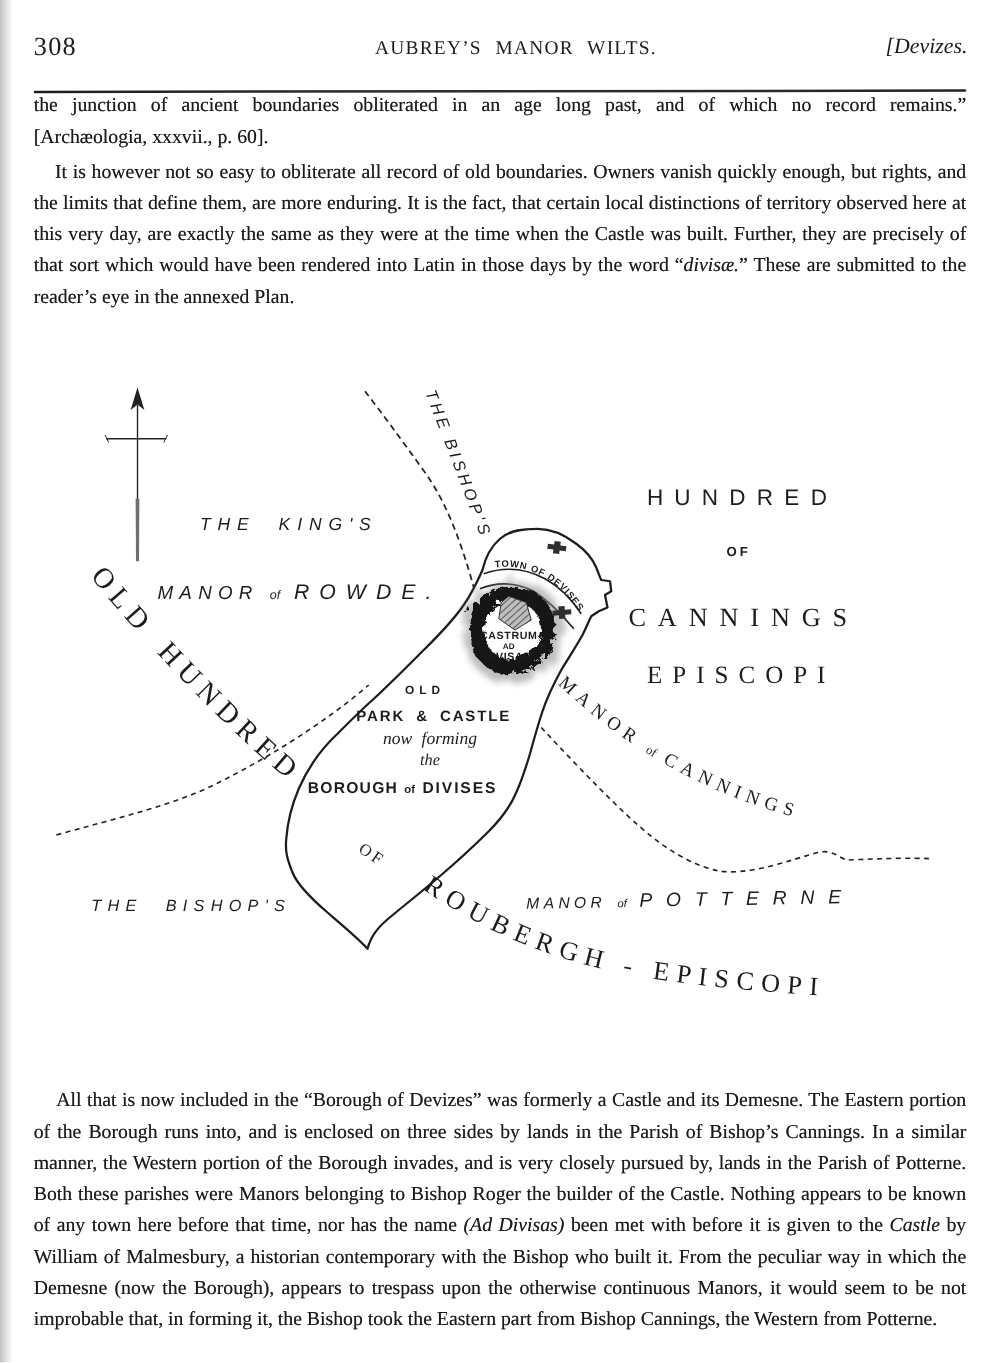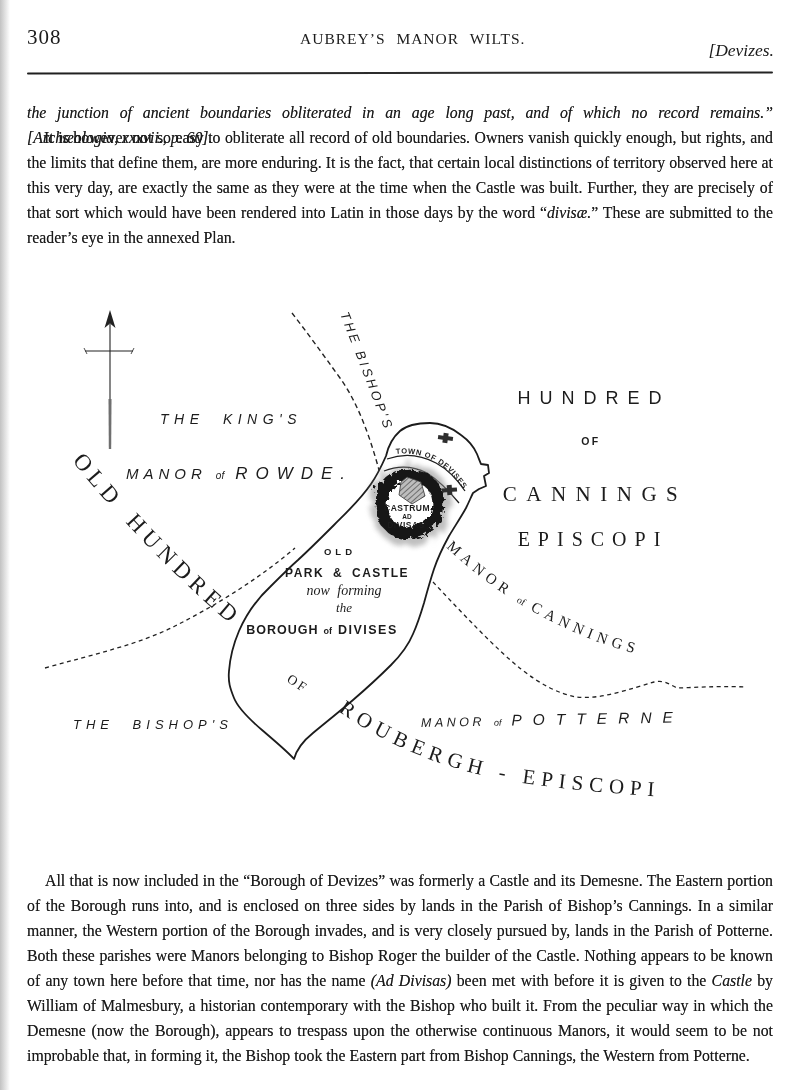--- a/index.html
+++ b/index.html
@@ -9,32 +9,32 @@
     font-family:"Liberation Serif", serif;
   }
   .edge-shadow{
     position:absolute;left:0;top:0;width:10px;height:1090px;
     background:linear-gradient(90deg, rgba(120,120,120,.45), rgba(255,255,255,0));
     pointer-events:none;
   }
   .hdr{position:absolute;white-space:nowrap;}
   #page-number{left:27px;top:25px;font-size:21px;letter-spacing:1px;}
   #running-title{left:300px;top:30px;font-size:15.5px;letter-spacing:1px;word-spacing:6px;}
-  #corner-note{right:26px;top:26px;font-size:17.5px;font-style:italic;margin-top:14px;}
+  #corner-note{right:26px;top:26px;font-size:17.5px;font-style:italic;}
   .rule{
     position:absolute;left:27px;top:72px;width:746px;height:2.4px;
     background:linear-gradient(90deg,#1f1f1f, #2e2e2e 55%, #232323);
     border-radius:2px;transform:rotate(-0.08deg);
   }
   p.body-par{
     position:absolute;left:27px;width:746px;margin:0;
     font-size:15.8px;line-height:25px;text-align:justify;
     text-shadow:0 0 .4px rgba(20,20,20,.65);
   }
-  #p1{top:100px;font-style:italic;}
+  #p1{top:72px;}
   #p2{top:125px;text-indent:17px;}
   #p3{top:868px;text-indent:18px;}
   .line-stretch{display:block;text-align:justify;text-align-last:justify;}
   .it{font-style:italic;}
   svg.plan{position:absolute;left:0;top:0;width:800px;height:1090px;}
   svg.plan text{fill:#1c1c1c;}
   .ms{font-family:"Liberation Sans", sans-serif;}
   .mr{font-family:"Liberation Serif", serif;}
 </style>
 </head>

